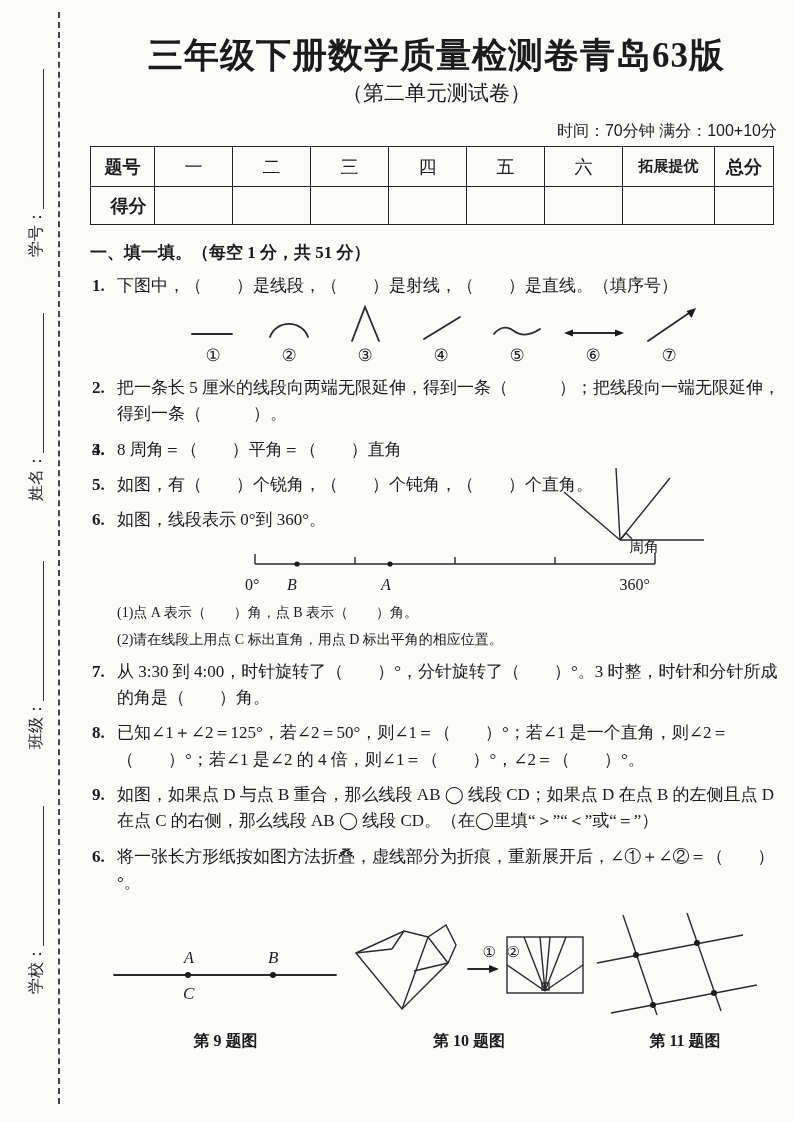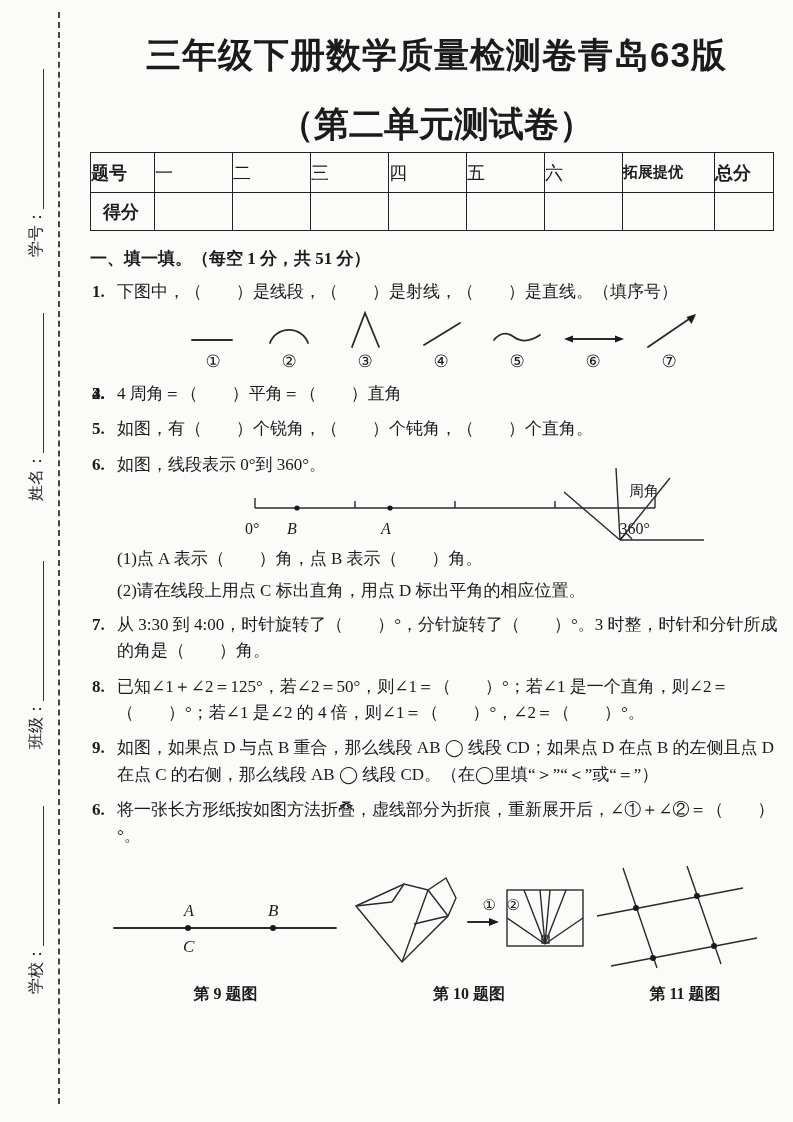--- a/index.html
+++ b/index.html
@@ -31,54 +31,54 @@
   #sf-0 { top:148px; }
   #sf-1 { top:392px; }
   #sf-2 { top:640px; }
   #sf-3 { top:885px; }
 
   
   .main { position:absolute; left:90px; top:0; width:693px; }
 
   .title {
     margin-top:32px; text-align:center;
-    font-family:Liberation Sans, sans-serif;
+    font-family:Liberation Serif, serif;
     font-weight:700; font-size:35px; letter-spacing:1px;
   }
   .subtitle {
-    margin-top:22px; text-align:center;
+    text-align:center;
     font-family:"Liberation Sans","DejaVu Sans",sans-serif;
-    font-weight:700; font-size:35px;
+    font-weight:400; font-size:21px;
   }
   .info-line {
     margin-top:14px; text-align:right; padding-right:6px;
     font-family:"Liberation Sans","DejaVu Sans",sans-serif;
     font-size:16px; font-weight:500;
   }
 
   
   table.score {
     margin-top:4px; width:684px;
     border-collapse:collapse; table-layout:fixed;
   }
   table.score td {
-    border:1.7px solid #222; text-align:left;
+    border:1.7px solid #222; text-align:center;
     font-size:18px; height:40px;
     font-family:"Liberation Sans",sans-serif;
     margin-left:34px;
   }
   table.score td.hd { font-weight:700; }
   table.score td.small { font-size:15px; font-weight:700; letter-spacing:0; }
   table.score tr.score-row td { height:38px;padding-left:12px; }
 
   
   .sect-head { margin-top:16px; font-size:17px; font-weight:700; }
   .q { position:relative; padding-left:27px; margin-top:9px; font-size:17px; line-height:1.55; }
   .q .qno { position:absolute; left:2px; top:0; font-weight:700; }
-  .subq { padding-left:27px; margin-top:6px; font-size:17px; line-height:1.5; }
+  .subq { padding-left:27px; margin-top:6px; font-size:14px; line-height:1.5; }
 
   
   .fig1-row {
     margin-top:4px; margin-left:90px;
     display:flex; gap:10px; align-items:flex-end;
   }
   .fig1-item { width:66px; text-align:center; }
   .fig1-item svg { display:block; margin:0 auto; }
   .fig1-item .cnum { font-size:17px; line-height:1.1; display:block; }
 
@@ -126,20 +126,21 @@
 </div>
 <div class="side-field" id="sf-3">
   <span class="lab">学校：</span>
   <span class="wline"></span>
 </div>
 
 <div class="main">
 
   <div class="title">三年级下册数学质量检测卷青岛63版</div>
   <div class="subtitle">（第二单元测试卷）</div>
+  <div class="info-line">时间：70分钟  满分：100+10分</div>
 
   <table class="score">
     <tbody>
         <tr>
       <td class="hd" style="width:64px">题号</td>
       <td style="width:78px">一</td>
       <td style="width:78px">二</td>
       <td style="width:78px">三</td>
       <td style="width:78px">四</td>
       <td style="width:78px">五</td>
@@ -211,29 +212,30 @@
       <svg width="66" height="44">
         <line class="stk" x1="12" y1="38" x2="56" y2="8"></line>
         <path class="dotp" d="M60 5 L50.5 8 L55.5 15 Z"></path>
       </svg>
       <span class="cnum">⑦</span>
     </div>
   </div>
 
   <div class="q">
     <span class="qno">2.</span>
+    <span>把一条长 5 厘米的线段向两端无限延伸，得到一条（　　　）；把线段向一端无限延伸，得到一条（　　　）。</span>
   </div>
 
   <div class="q">
     <span class="qno">3.</span>
   </div>
 
   <div class="q">
     <span class="qno">4.</span>
-    <span>4 周角＝（　　）平角＝（　　）直角</span>
+    <span>8 周角＝（　　）平角＝（　　）直角</span>
   </div>
 
   <div class="q">
     <span class="qno">5.</span>
     <span>如图，有（　　）个锐角，（　　）个钝角，（　　）个直角。</span>
   </div>
 
   <div class="q">
     <span class="qno">6.</span>
     <span>如图，线段表示 0°到 360°。</span>

